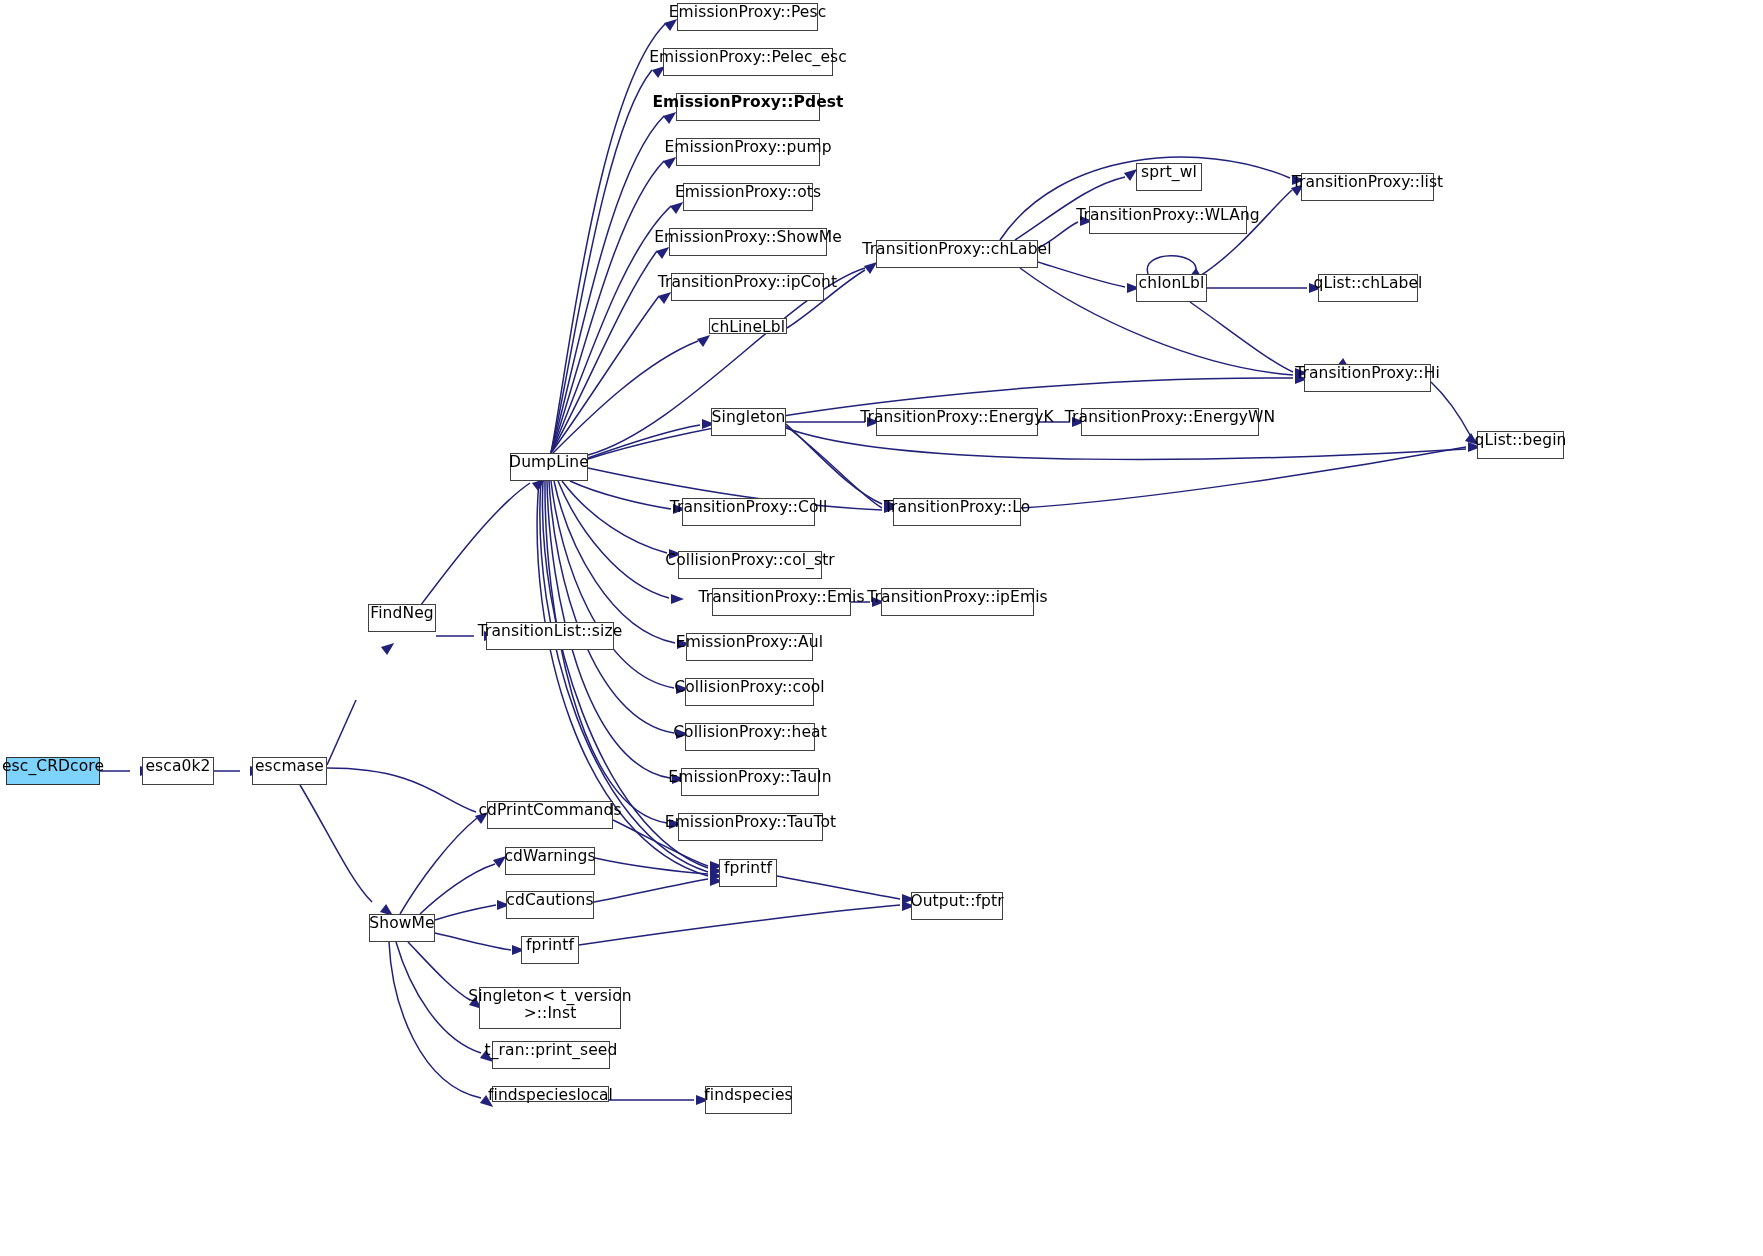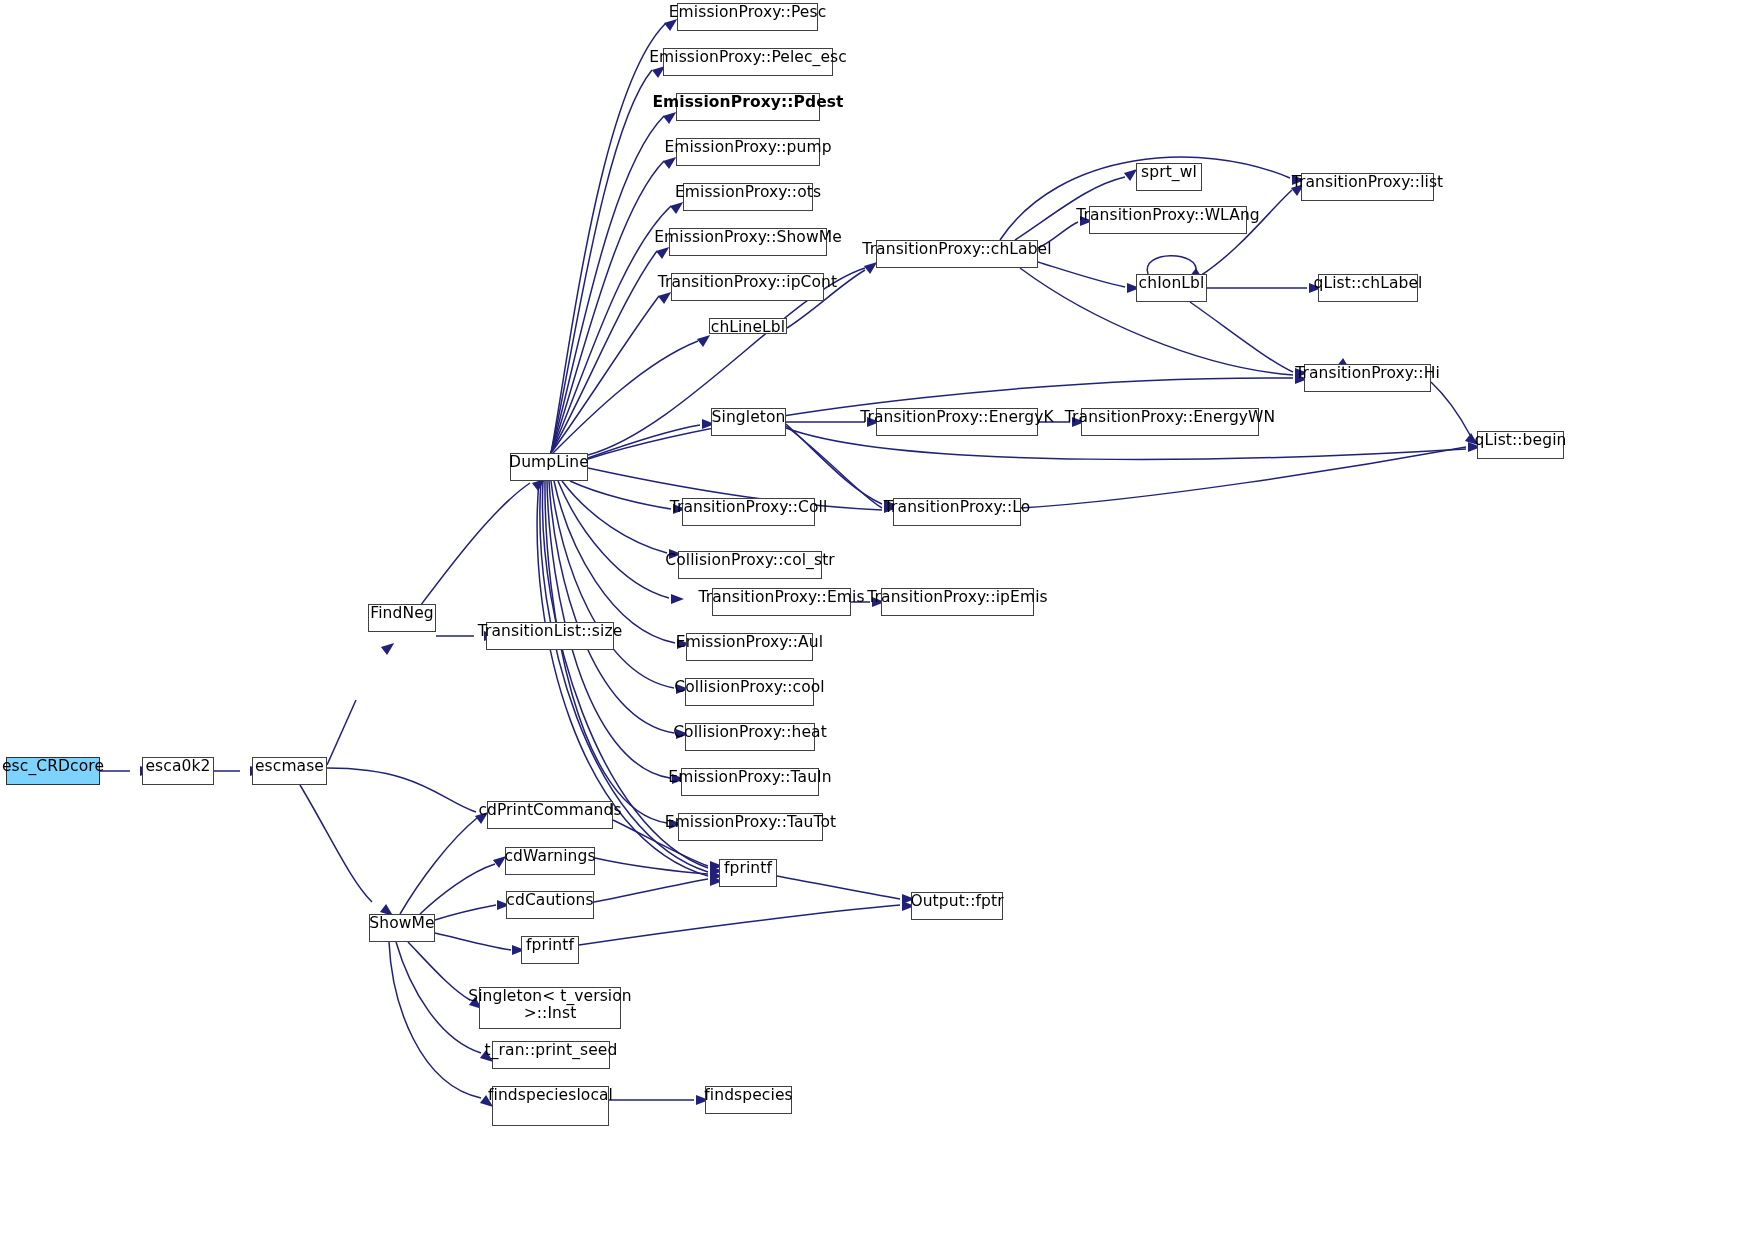--- a/index.html
+++ b/index.html
@@ -212,15 +212,15 @@
     <div class="node" style="left: 487px; top: 801px; width: 126px; height: 28px;"><span>cdPrintCommands</span></div>
     <div class="node" style="left: 505px; top: 847px; width: 90px; height: 28px;"><span>cdWarnings</span></div>
     <div class="node" style="left: 506px; top: 891px; width: 88px; height: 28px;"><span>cdCautions</span></div>
     <div class="node" style="left: 369px; top: 914px; width: 66px; height: 28px;"><span>ShowMe</span></div>
     <div class="node" style="left: 521px; top: 936px; width: 58px; height: 28px;"><span>fprintf</span></div>
     <div class="node" style="left: 719px; top: 859px; width: 58px; height: 28px;"><span>fprintf</span></div>
     <div class="node" style="left: 911px; top: 892px; width: 92px; height: 28px;"><span>Output::fptr</span></div>
     <div class="node" style="left: 479px; top: 987px; width: 142px; height: 42px;"><span>Singleton&lt; t_version
 &gt;::Inst</span></div>
     <div class="node" style="left: 492px; top: 1041px; width: 118px; height: 28px;"><span>t_ran::print_seed</span></div>
-    <div class="node" style="left: 492px; top: 1086px; width: 117px; height: 40px;"><span>findspecieslocal</span></div>
+    <div class="node" style="left: 492px; top: 1086px; width: 117px; height: 16px;"><span>findspecieslocal</span></div>
     <div class="node" style="left: 705px; top: 1086px; width: 87px; height: 28px;"><span>findspecies</span></div>
   </div>
 
 </body></html>

